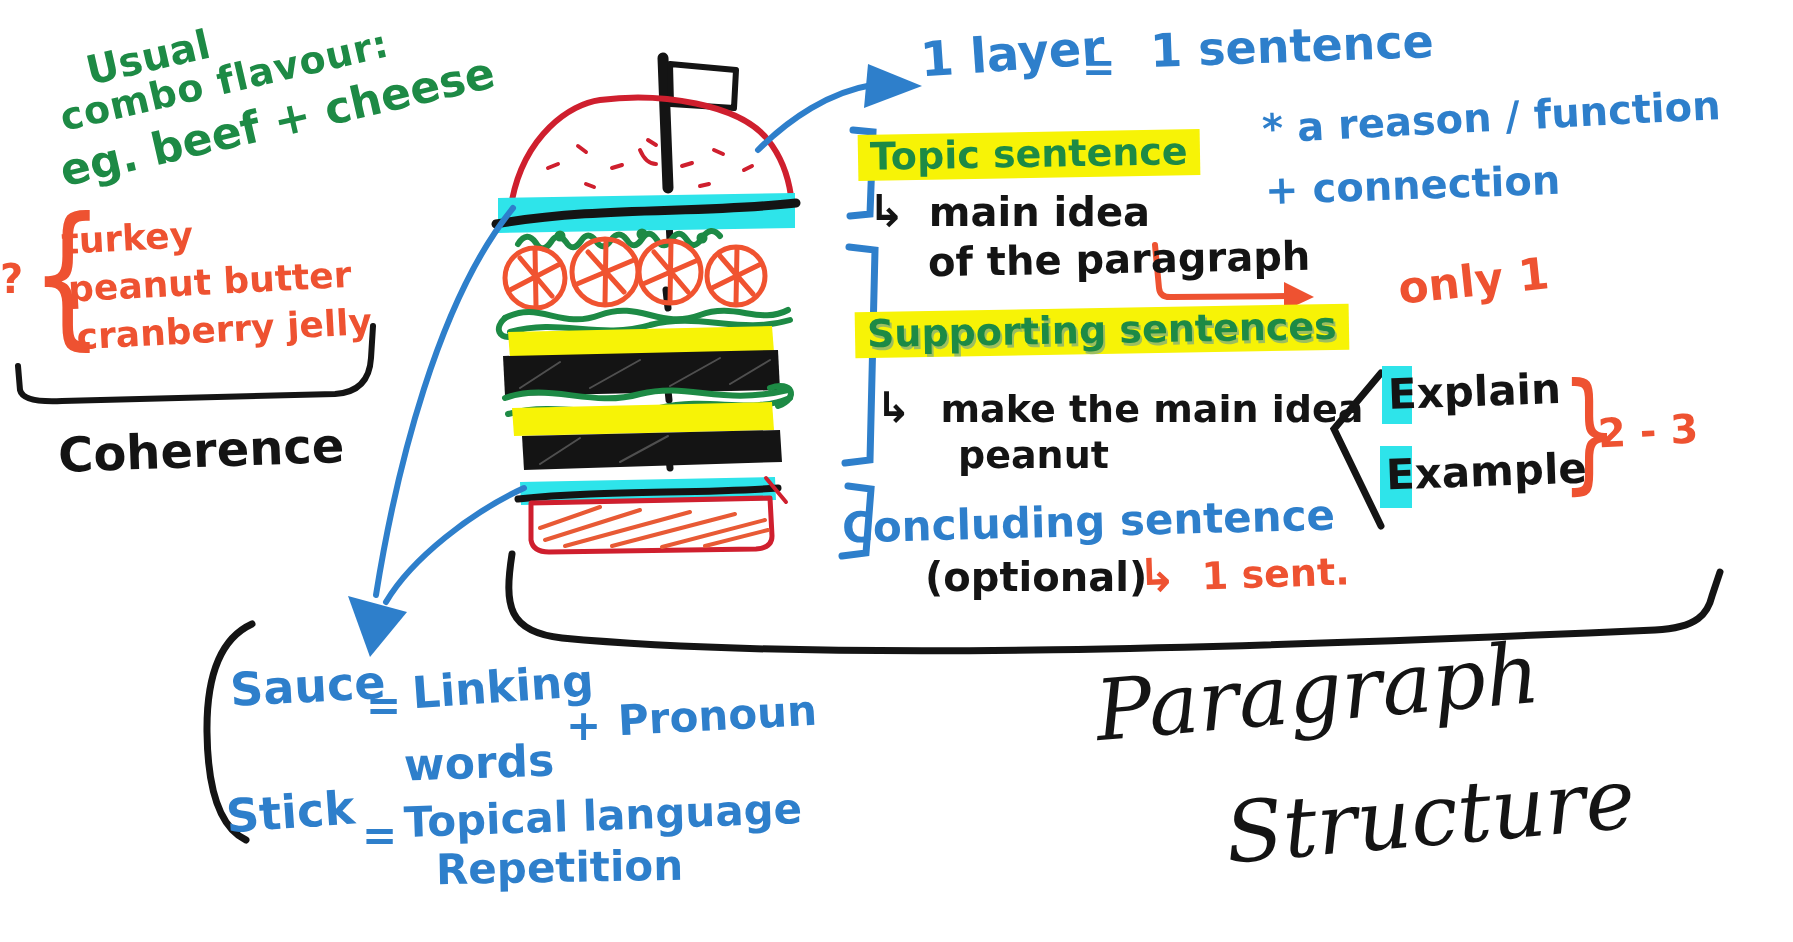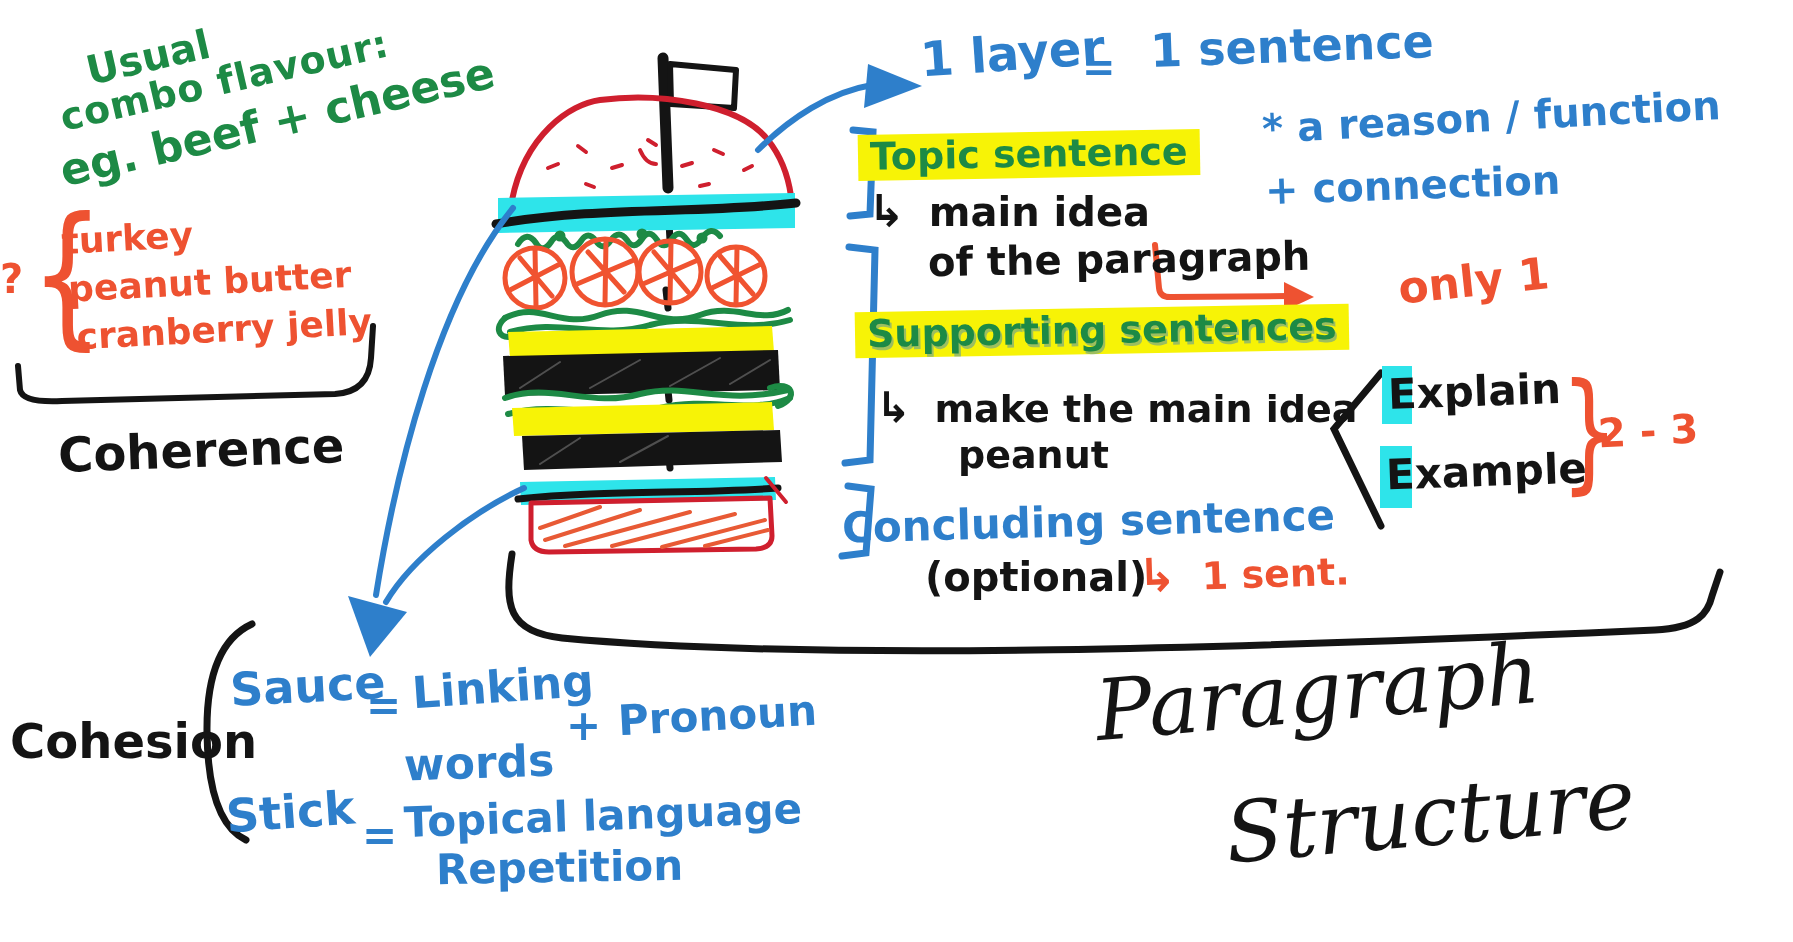--- a/index.html
+++ b/index.html
@@ -159,36 +159,35 @@
   <div class="txt ink" style="left:868px;top:188px;font-size:40px;">
     <span class="arrowglyph" style="font-size:44px;">↳</span>
     <span style="margin-left:10px;">main idea</span>
   </div>
   <div class="txt ink" style="left:928px;top:238px;font-size:40px;transform:rotate(-1deg);">of the paragraph</div>
   <div class="txt orange" style="left:1398px;top:258px;font-size:44px;transform:rotate(-6deg);">only 1</div>
 
   <div class="txt green hl shadowed" style="left:855px;top:308px;font-size:38px;font-weight:700;transform:rotate(-1deg);">Supporting sentences</div>
   <div class="txt ink" style="left:876px;top:386px;font-size:38px;">
     <span class="arrowglyph" style="font-size:42px;">↳</span>
-    <span style="margin-left:10px;">make the main idea</span>
+    <span style="margin-left:16px;">make the main idea</span>
   </div>
   <div class="txt ink" style="left:958px;top:436px;font-size:38px;">peanut</div>
   <div class="txt ink" style="left:1388px;top:370px;font-size:42px;font-weight:700;transform:rotate(-2deg);">Explain</div>
   <div class="txt ink" style="left:1386px;top:450px;font-size:42px;font-weight:700;transform:rotate(-2deg);">Example</div>
   <div class="brace orange" style="left:1548px;top:372px;font-size:130px;line-height:118px;transform:scaleX(.7);">}</div>
   <div class="txt orange" style="left:1598px;top:410px;font-size:40px;transform:rotate(-3deg);">2 - 3</div>
 
   <div class="txt blue" style="left:842px;top:500px;font-size:42px;transform:rotate(-1.5deg);">Concluding sentence</div>
   <div class="txt ink" style="left:925px;top:556px;font-size:40px;">(optional)</div>
   <div class="txt orange" style="left:1138px;top:548px;font-size:38px;transform:rotate(-2deg);">
     <span class="arrowglyph" style="font-size:46px;">↳</span>
     <span style="margin-left:12px;">1 sent.</span>
   </div>
 
-  <div class="txt ink" style="left:10px;top:716px;font-size:48px;">Cohesion</div>
   <div class="txt blue" style="left:230px;top:662px;font-size:46px;transform:rotate(-3deg);">Sauce</div>
   <div class="txt blue" style="left:366px;top:684px;font-size:42px;">=</div>
   <div class="txt blue" style="left:412px;top:664px;font-size:44px;transform:rotate(-4deg);">Linking</div>
   <div class="txt blue" style="left:404px;top:740px;font-size:44px;transform:rotate(-2deg);">words</div>
   <div class="txt blue" style="left:566px;top:704px;font-size:42px;">+</div>
   <div class="txt blue" style="left:618px;top:694px;font-size:42px;transform:rotate(-3deg);">Pronoun</div>
   <div class="txt blue" style="left:226px;top:788px;font-size:46px;transform:rotate(-4deg);">Stick</div>
   <div class="txt blue" style="left:362px;top:814px;font-size:42px;">=</div>
   <div class="txt blue" style="left:404px;top:794px;font-size:42px;transform:rotate(-2deg);">Topical language</div>
   <div class="txt blue" style="left:436px;top:846px;font-size:42px;transform:rotate(-1deg);">Repetition</div>

